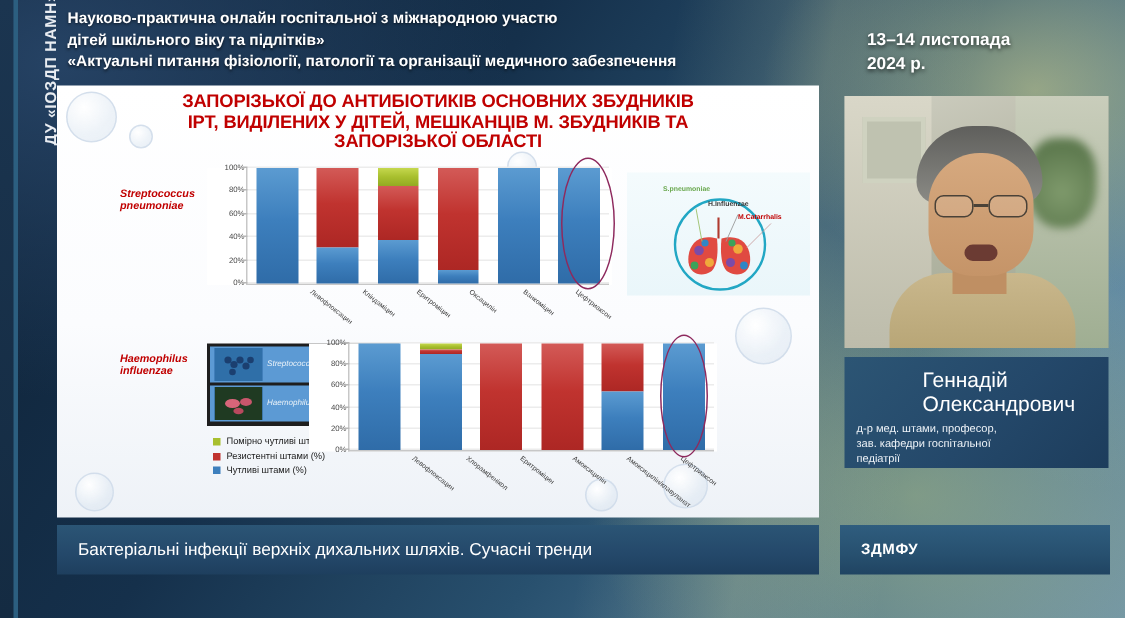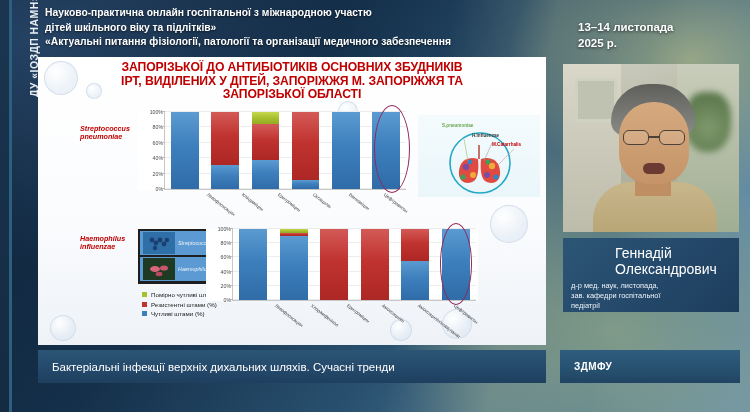--- a/index.html
+++ b/index.html
@@ -180,38 +180,38 @@
 <div id="org-vertical">ДУ «ІОЗДП НАМН»</div>
 
 <div id="conf-header">
   <div class="l1">Науково-практична онлайн госпітальної з міжнародною участю</div>
   <div>дітей шкільного віку та підлітків»</div>
   <div>«Актуальні питання фізіології, патології та організації медичного забезпечення</div>
 </div>
 
 <div id="conf-date">
   <div>13–14 листопада</div>
-  <div>2025 р.</div>
+  <div>2024 р.</div>
 </div>
 
 <div id="slide">
   <div id="slide-bubbles">
     <i style="left:6px;top:4px;width:34px;height:34px;"></i>
     <i style="left:48px;top:26px;width:16px;height:16px;"></i>
     <i style="left:300px;top:44px;width:20px;height:20px;"></i>
     <i style="left:470px;top:92px;width:26px;height:26px;"></i>
     <i style="left:452px;top:148px;width:38px;height:38px;"></i>
     <i style="left:404px;top:252px;width:30px;height:30px;"></i>
     <i style="left:352px;top:262px;width:22px;height:22px;"></i>
     <i style="left:12px;top:258px;width:26px;height:26px;"></i>
   </div>
 
   <div id="slide-title">
     <div>ЗАПОРІЗЬКОЇ ДО АНТИБІОТИКІВ ОСНОВНИХ ЗБУДНИКІВ</div>
-    <div>ІРТ, ВИДІЛЕНИХ У ДІТЕЙ, ЗАПОРІЖЖЯ М. ЗАПОРІЖЖЯ ТА</div>
+    <div>ІРТ, ВИДІЛЕНИХ У ДІТЕЙ, МЕШКАНЦІВ М. ЗБУДНИКІВ ТА</div>
     <div>ЗАПОРІЗЬКОЇ ОБЛАСТІ</div>
   </div>
 
   <div class="species" id="sp1">Streptococcus pneumoniae</div>
   <div class="species" id="sp2">Haemophilus influenzae</div>
 
   <div class="chart-area" id="chart1">
     <div class="plot">
       <div class="gridlayer">
           <div class="gl" style="bottom: 0%;"></div>
@@ -403,21 +403,21 @@
   <div class="vb" id="v-hair"></div>
   <div class="vb" id="v-face"></div>
   <div class="vb" id="v-glassL"></div>
   <div class="vb" id="v-glassR"></div>
   <div class="vb" id="v-bridge"></div>
   <div class="vb" id="v-mouth"></div>
 </div>
 
 <div id="speaker-card">
   <div id="sp-name">Геннадій Олександрович</div>
-  <div id="sp-title" style="white-space:pre-line;">д-р мед. наук, листопада,
+  <div id="sp-title" style="white-space:pre-line;">д-р мед. штами, професор,
 зав. кафедри госпітальної
 педіатрії</div>
 </div>
 
 <div id="topic-bar">
   <span id="topic-text">Бактеріальні інфекції верхніх дихальних шляхів. Сучасні тренди</span>
 </div>
 <div id="affil-bar">
   <span id="affil-text">ЗДМФУ</span>
 </div>

